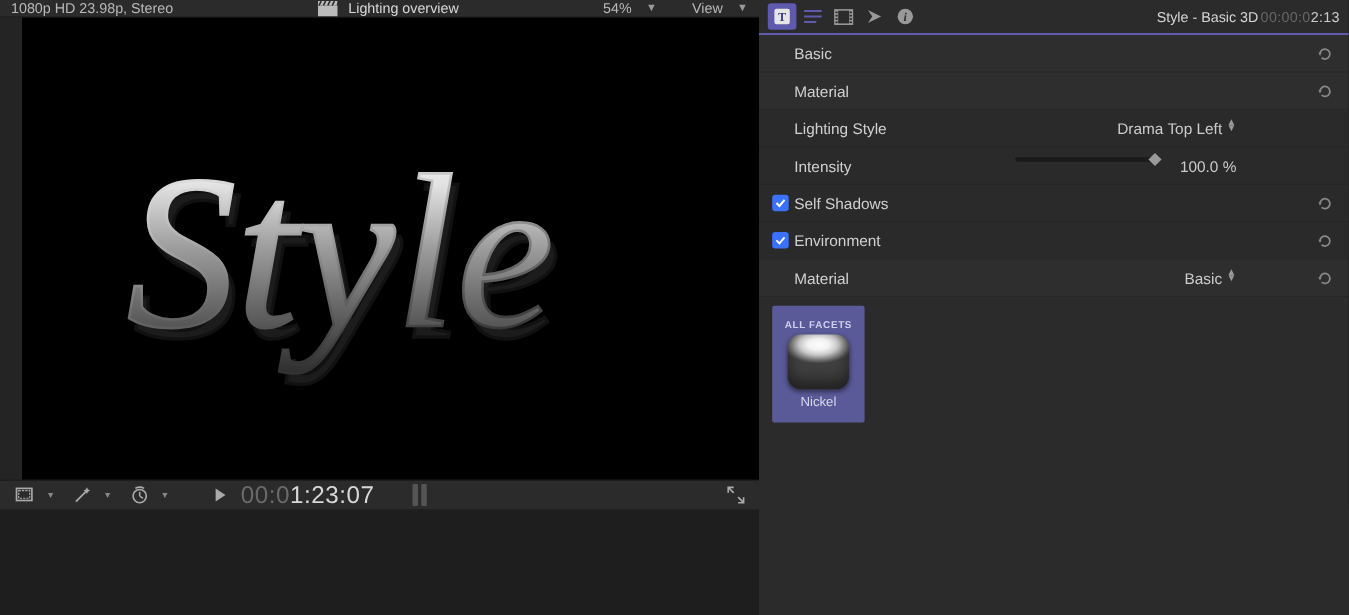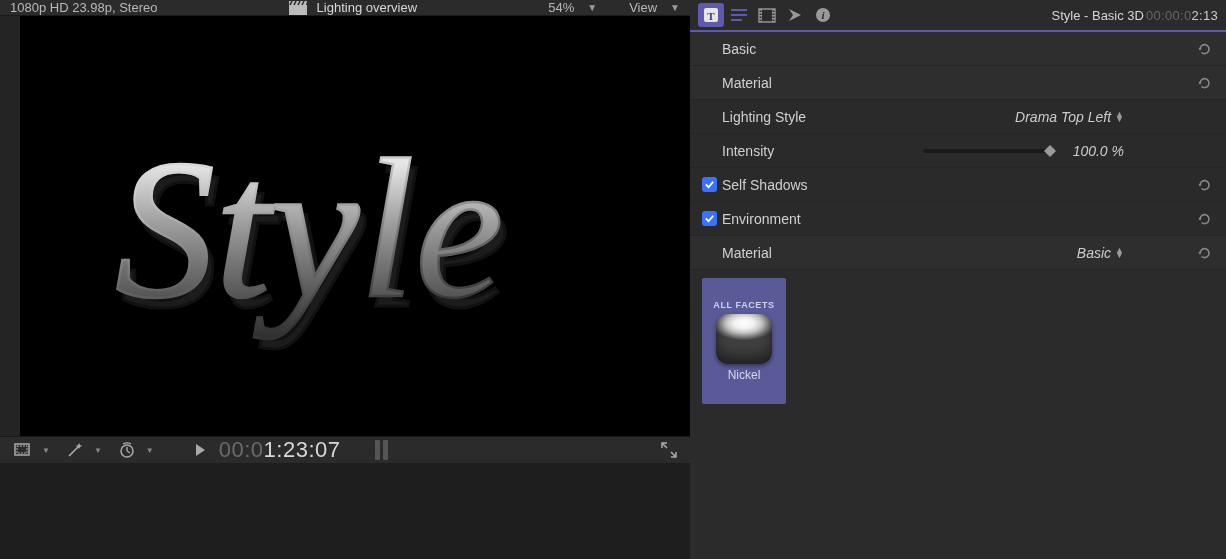--- a/index.html
+++ b/index.html
@@ -46,34 +46,34 @@
   .insp-tc { font-family:"Helvetica Neue",Arial; font-size:13px; letter-spacing:0.3px;text-align:right;}
   .insp-tc .dim{color:#666;} .insp-tc .bright{color:#ccc;}
   .row {
     height:34px; display:flex; align-items:center; padding:0 12px 0 12px;
     border-bottom:1px solid #262626; position:relative;
   }
   .row.dark { background:#2e2e2e; }
   .row.darker { background:#2a2a2a; }
   .row .chk { width:20px; display:flex; align-items:center; }
   .row .lbl { color:#d0d0d0; font-size:14px; }
-  .row .val { margin-left:auto; color:#ccc; font-size:14px; display:flex; align-items:center; gap:4px; padding-right:90px;font-style:italic;}
+  .row .val { margin-left:auto; color:#ccc; font-size:14px; display:flex; gap:4px; padding-right:90px;}
   .row .val.noreset { padding-right:90px; }
   .row .reset { position:absolute; right:14px; width:16px; height:16px; color:#888;}
   .updown { font-size:9px; line-height:5px; color:#999; display:flex; flex-direction:column; gap:0px;}
   .checkbox {
     width:15px;height:15px;border-radius:3px;background:#3a72ff;
     display:flex;align-items:center;justify-content:center;
   }
   .checkbox svg{width:11px;height:11px;}
   .slider { width:130px; height:4px; background:#1a1a1a; border-radius:2px; position:relative; margin-right:10px;}
   .slider .thumb { position:absolute; right:-4px; top:-5px; width:14px;height:14px; }
   .material-area { flex:1; background:#2b2b2b; padding:8px 12px;}
   .facet-card {
-    width:84px; background:#5a5a99; border-radius:2px; padding:22px 0;
+    width:84px; background:#5a5a99; border-radius:2px; padding:12px 0;
     display:flex; flex-direction:column; align-items:center; gap:4px;
   }
   .facet-header { font-size:9px; letter-spacing:0.6px; color:#cfcff0; font-weight:600;}
   .swatch {
     width:56px; height:50px; border-radius:12px;
     background: radial-gradient(ellipse 58% 35% at 50% 18%, #fefefe 0%, #f2f2f2 30%, #c9c9c9 55%, #8a8a8a 75%, #5a5a5a 90%, #404040 100%);
     box-shadow: inset 0 -8px 14px rgba(0,0,0,0.5), 0 2px 4px rgba(0,0,0,0.45);
   }
   .facet-name { font-size:12px; color:#d8d8ea; }
   svg { display:block; }

